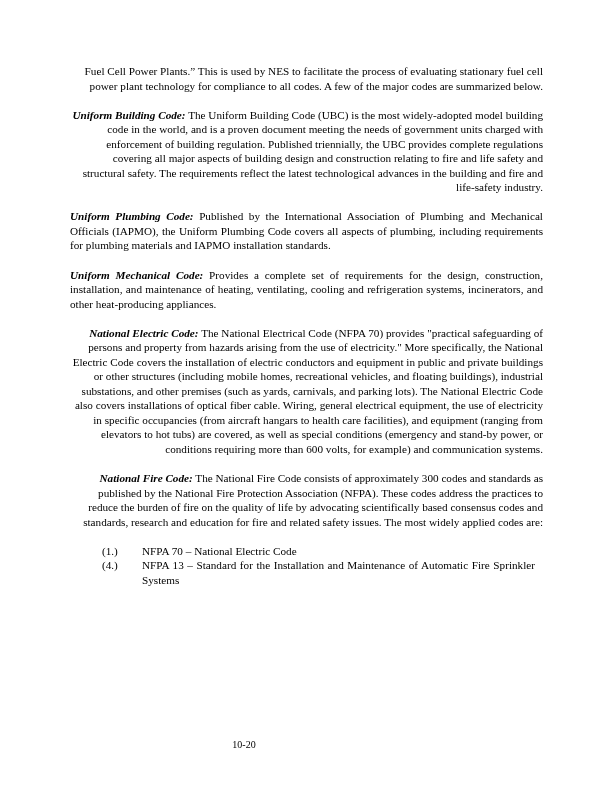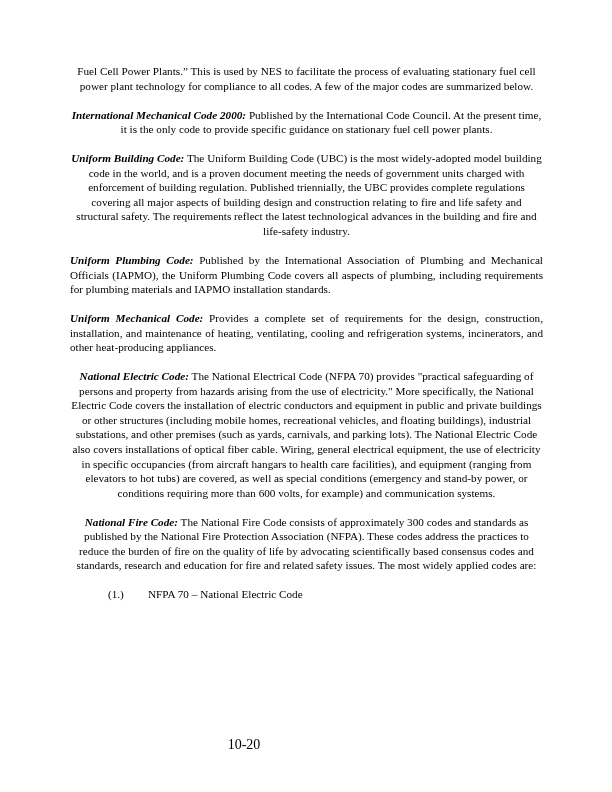--- a/index.html
+++ b/index.html
@@ -18,33 +18,33 @@
   #page {
     position: absolute;
     left: 70px;
     top: 64px;
     width: 473px;
   }
   .para {
     font-size: 11.2px;
     line-height: 14.55px;
     margin: 0 0 14.5px 0;
-    text-align: center;
+    text-align: right;
     hyphens: none;
   }
   .para.justify {
     text-align: justify;
     text-justify: inter-word;
   }
   .lead {
     font-weight: bold;
     font-style: italic;
   }
   #code-list {
-    margin: 14px;
+    margin: 8px;
     padding: 0;
     list-style: none;
     font-size: 11.2px;
     line-height: 14.55px;
   }
   #code-list li {
     position: relative;
     padding-left: 52px;
     margin: 0;
     text-indent: -20px;
@@ -58,44 +58,44 @@
     text-align: justify;
     text-justify: inter-word;
     padding-right: 0;
   }
   #page-footer {
     position: absolute;
     left: 0;
     top: 738px;
     width: 488px;
     text-align: center;
-    font-size: 14px;
+    font-size: 10px;
     line-height: 14.55px;
   }
 </style>
 </head>
 <body>
 
 <div id="page">
 
   <p class="para"><span class="lead"></span><span>Fuel Cell Power Plants.”  This is used by NES to facilitate the process of evaluating stationary fuel cell power plant technology for compliance to all codes.  A few of the major codes are summarized below.</span></p>
 
-  <p class="para"><span class="lead">International Mechanical Code 2000:</span><span> Published by the International Code Council.  At the present time, it is the only code to provide specific guidance on stationary fuel cell power plants.</span></p>
 
   <p class="para"><span class="lead">Uniform Building Code:</span><span> The Uniform Building Code (UBC) is the most widely-adopted model building code in the world, and is a proven document meeting the needs of government units charged with enforcement of building regulation. Published triennially, the UBC provides complete regulations covering all major aspects of building design and construction relating to fire and life safety and structural safety. The requirements reflect the latest technological advances in the building and fire and life-safety industry.</span></p>
 
   <p class="para justify"><span class="lead">Uniform Plumbing Code:</span><span> Published by the International Association of Plumbing and Mechanical Officials (IAPMO), the Uniform Plumbing Code covers all aspects of plumbing, including requirements for plumbing materials and IAPMO installation standards.</span></p>
 
   <p class="para justify"><span class="lead">Uniform Mechanical Code:</span><span> Provides a complete set of requirements for the design, construction, installation, and maintenance of heating, ventilating, cooling and refrigeration systems, incinerators, and other heat-producing appliances.</span></p>
 
   <p class="para"><span class="lead">National Electric Code:</span><span> The National Electrical Code (NFPA 70) provides "practical safeguarding of persons and property from hazards arising from the use of electricity."  More specifically, the National Electric Code covers the installation of electric conductors and equipment in public and private buildings or other structures (including mobile homes, recreational vehicles, and floating buildings), industrial substations, and other premises (such as yards, carnivals, and parking lots).  The National Electric Code also covers installations of optical fiber cable.   Wiring, general electrical equipment, the use of electricity in specific occupancies (from aircraft hangars to health care facilities), and equipment (ranging from elevators to hot tubs) are covered, as well as special conditions (emergency and stand-by power, or conditions requiring more than 600 volts, for example) and communication systems.</span></p>
 
   <p class="para"><span class="lead">National Fire Code:</span><span> The National Fire Code consists of approximately 300 codes and standards as published by the National Fire Protection Association (NFPA).  These codes address the practices to reduce the burden of fire on the quality of life by advocating scientifically based consensus codes and standards, research and education for fire and related safety issues.  The most widely applied codes are:</span></p>
 
   <ol id="code-list">
     <li><span class="list-num">(1.)</span><span>NFPA 70 – National Electric Code</span></li>
+    <li class="li-4"><span class="list-num">(4.)</span><span>NFPA 13 – Standard for the Installation and Maintenance of Automatic Fire Sprinkler Systems</span></li>
   </ol>
 
 </div>
 
 <div id="page-footer">
   <span>10-20</span>
 </div>
 
 </body></html>

